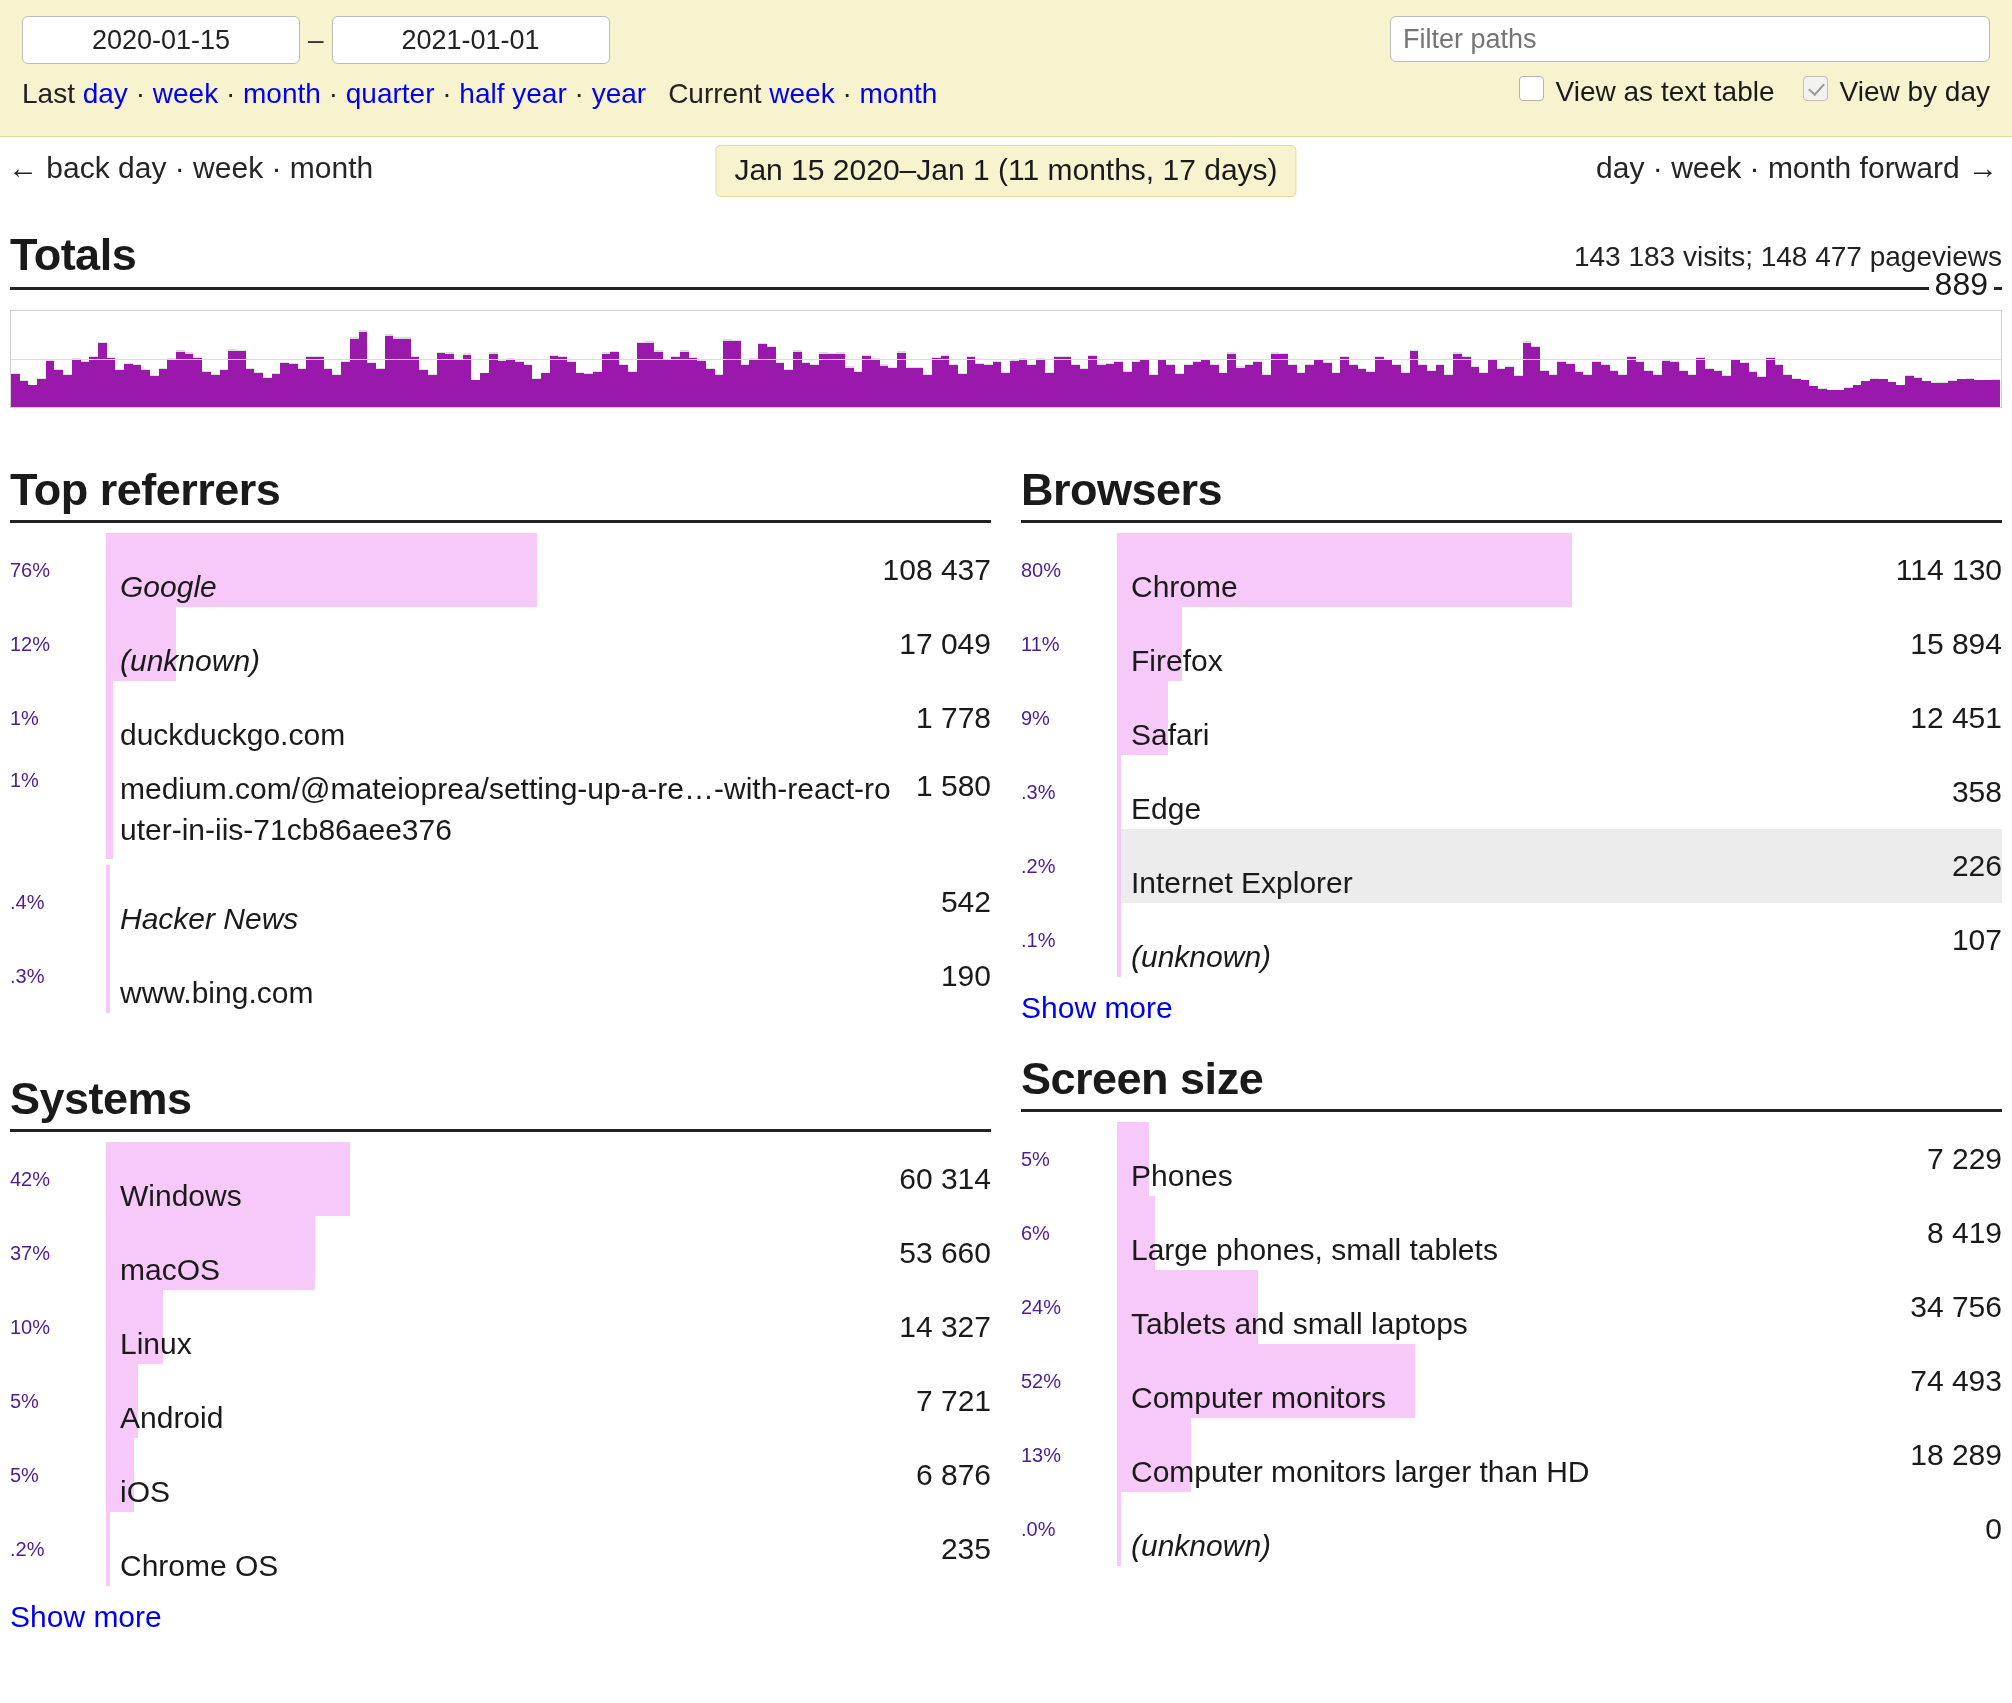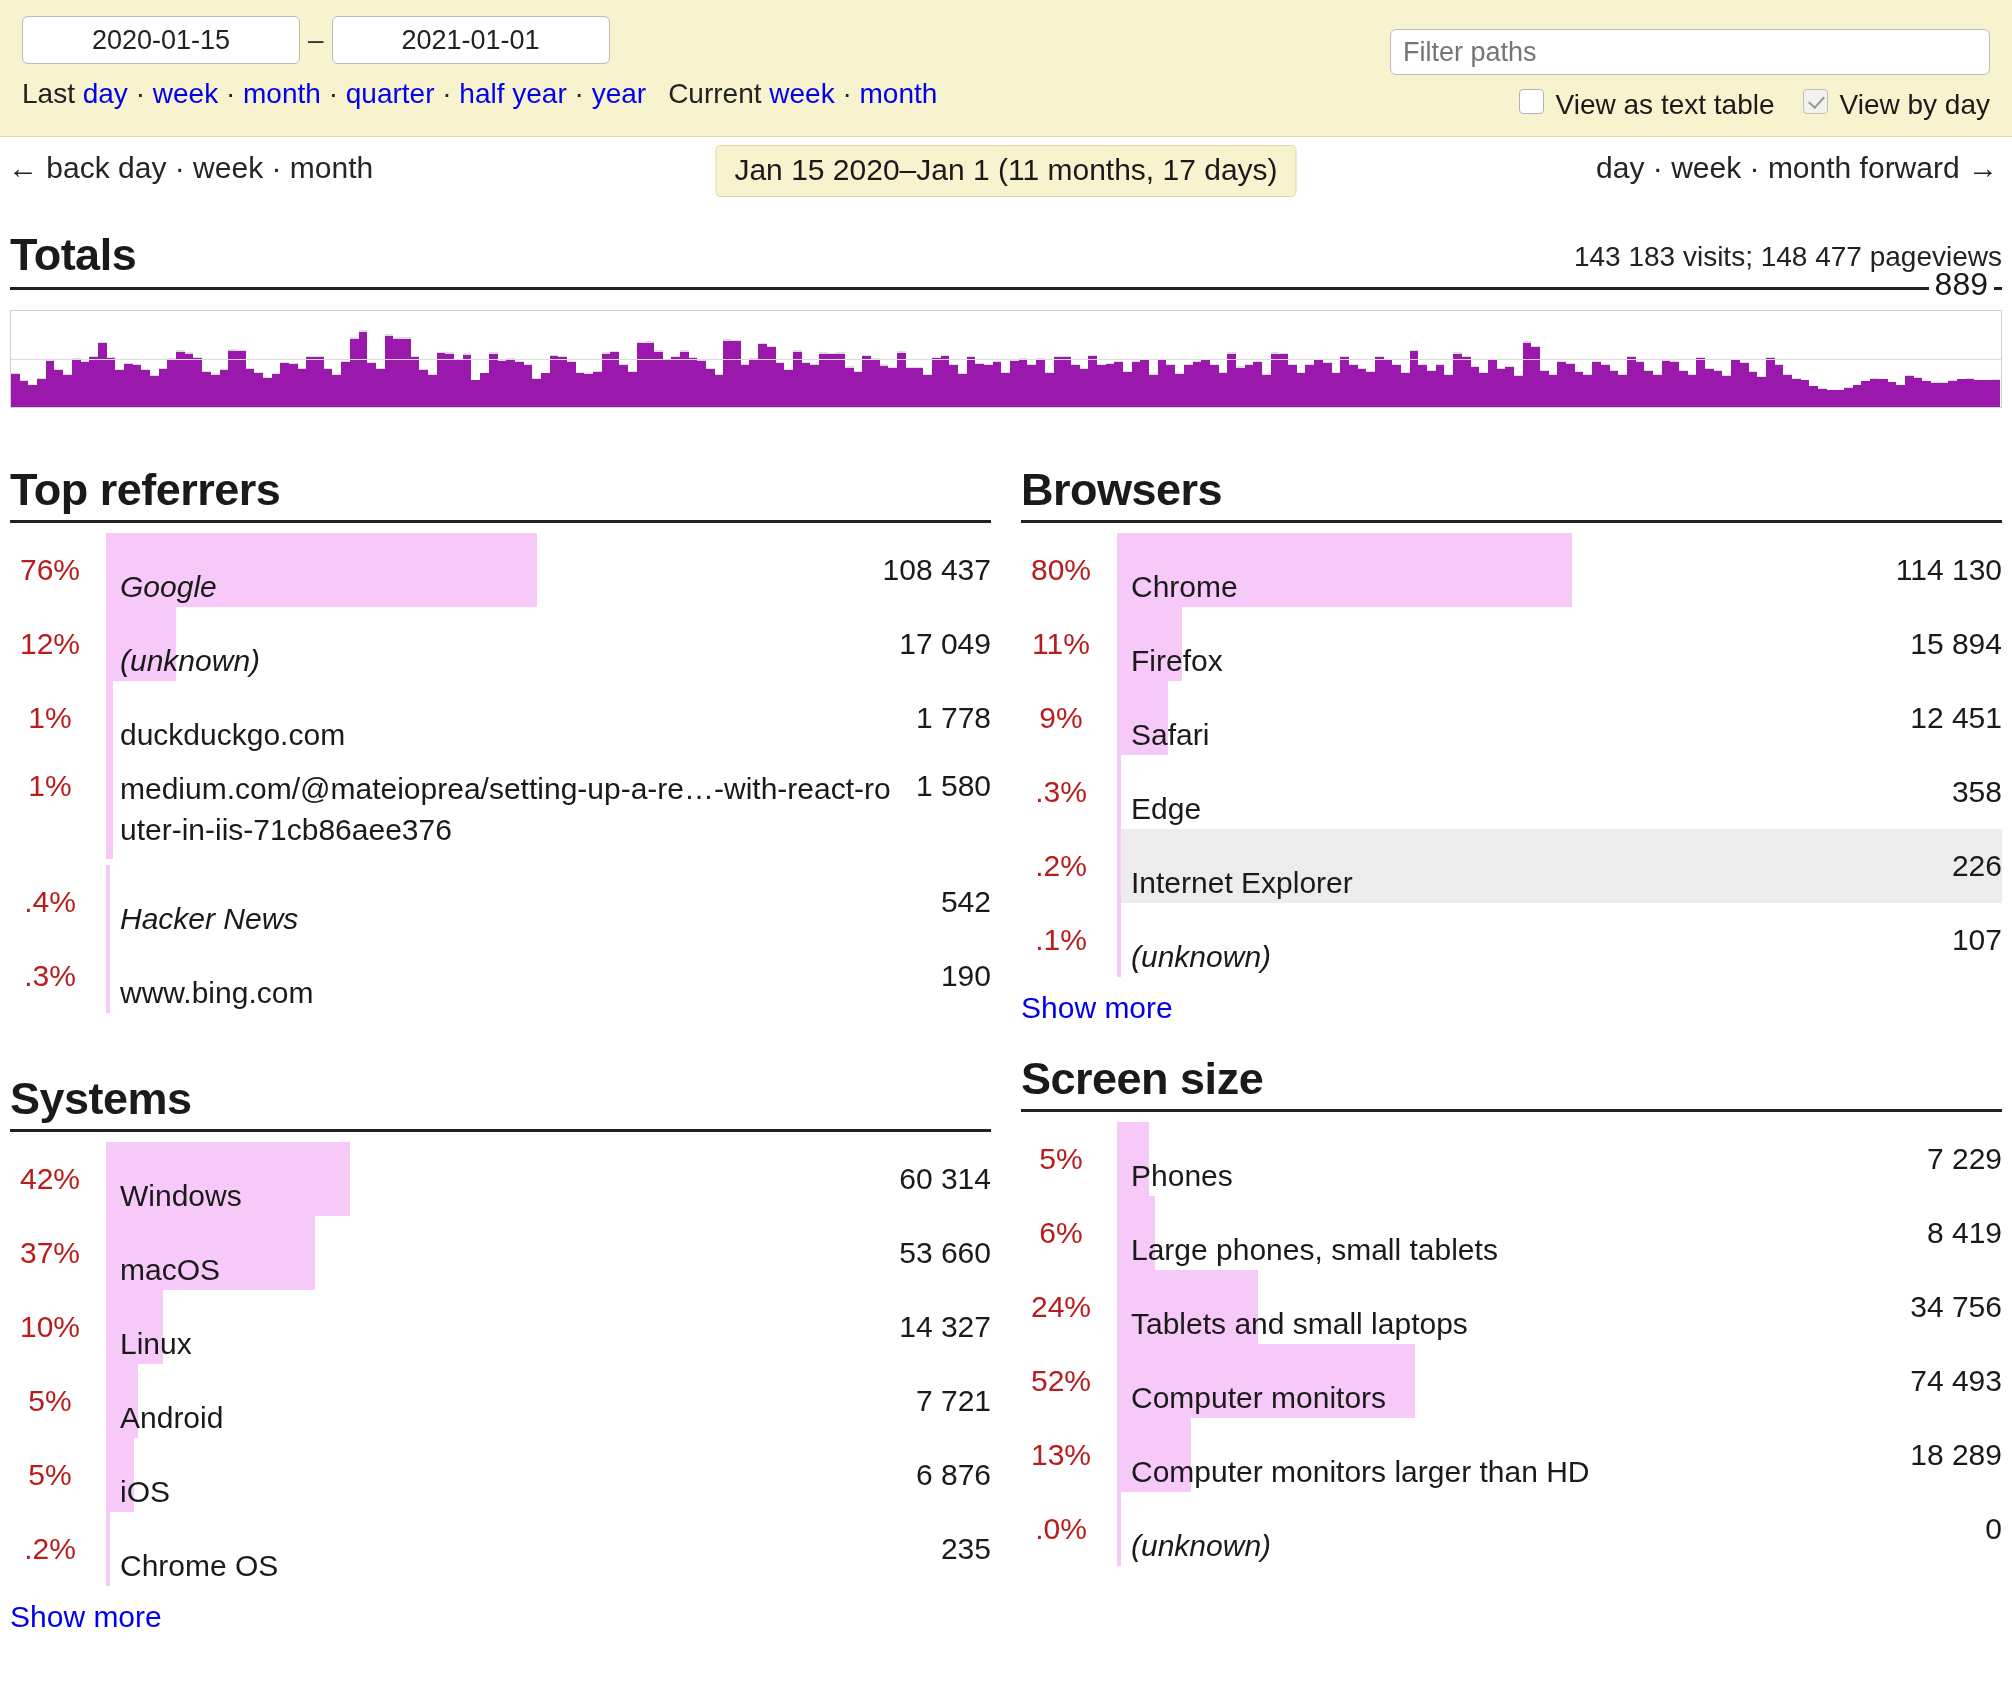--- a/index.html
+++ b/index.html
@@ -46,21 +46,21 @@
     color: #0000ee;
     text-decoration: none;
     cursor: pointer;
   }
   .sep { color: #222; }
   .gap { display: inline-block; width: 22px; }
 
   #filter-right {
     position: absolute;
     right: 22px;
-    top: 29px;
+    top: 16px;
     width: 600px;
   }
   #filter-paths {
     width: 600px;
     height: 46px;
     border: 1px solid #bbb;
     border-radius: 6px;
     background: #fff;
     font-family: "Liberation Sans", sans-serif;
     font-size: 27px;
@@ -198,23 +198,23 @@
   .rule-med { border: 0; border-top: 3px solid #222; margin: 0 0 10px 0; }
 
   .stat-row {
     display: flex;
     align-items: center;
     height: 74px;
     position: relative;
   }
   .stat-pct {
     width: 96px;
-    text-align: center;
-    font-size: 30px;
-    color: #b91c1c;
+    text-align: left;
+    font-size: 20px;
+    color: #4c1d95;
     flex: 0 0 96px;
     padding-right: 16px;
   }
   .stat-barwrap {
     flex: 1 1 auto;
     position: relative;
     height: 74px;
     display: flex;
     align-items: flex-end;
     min-width: 0;

